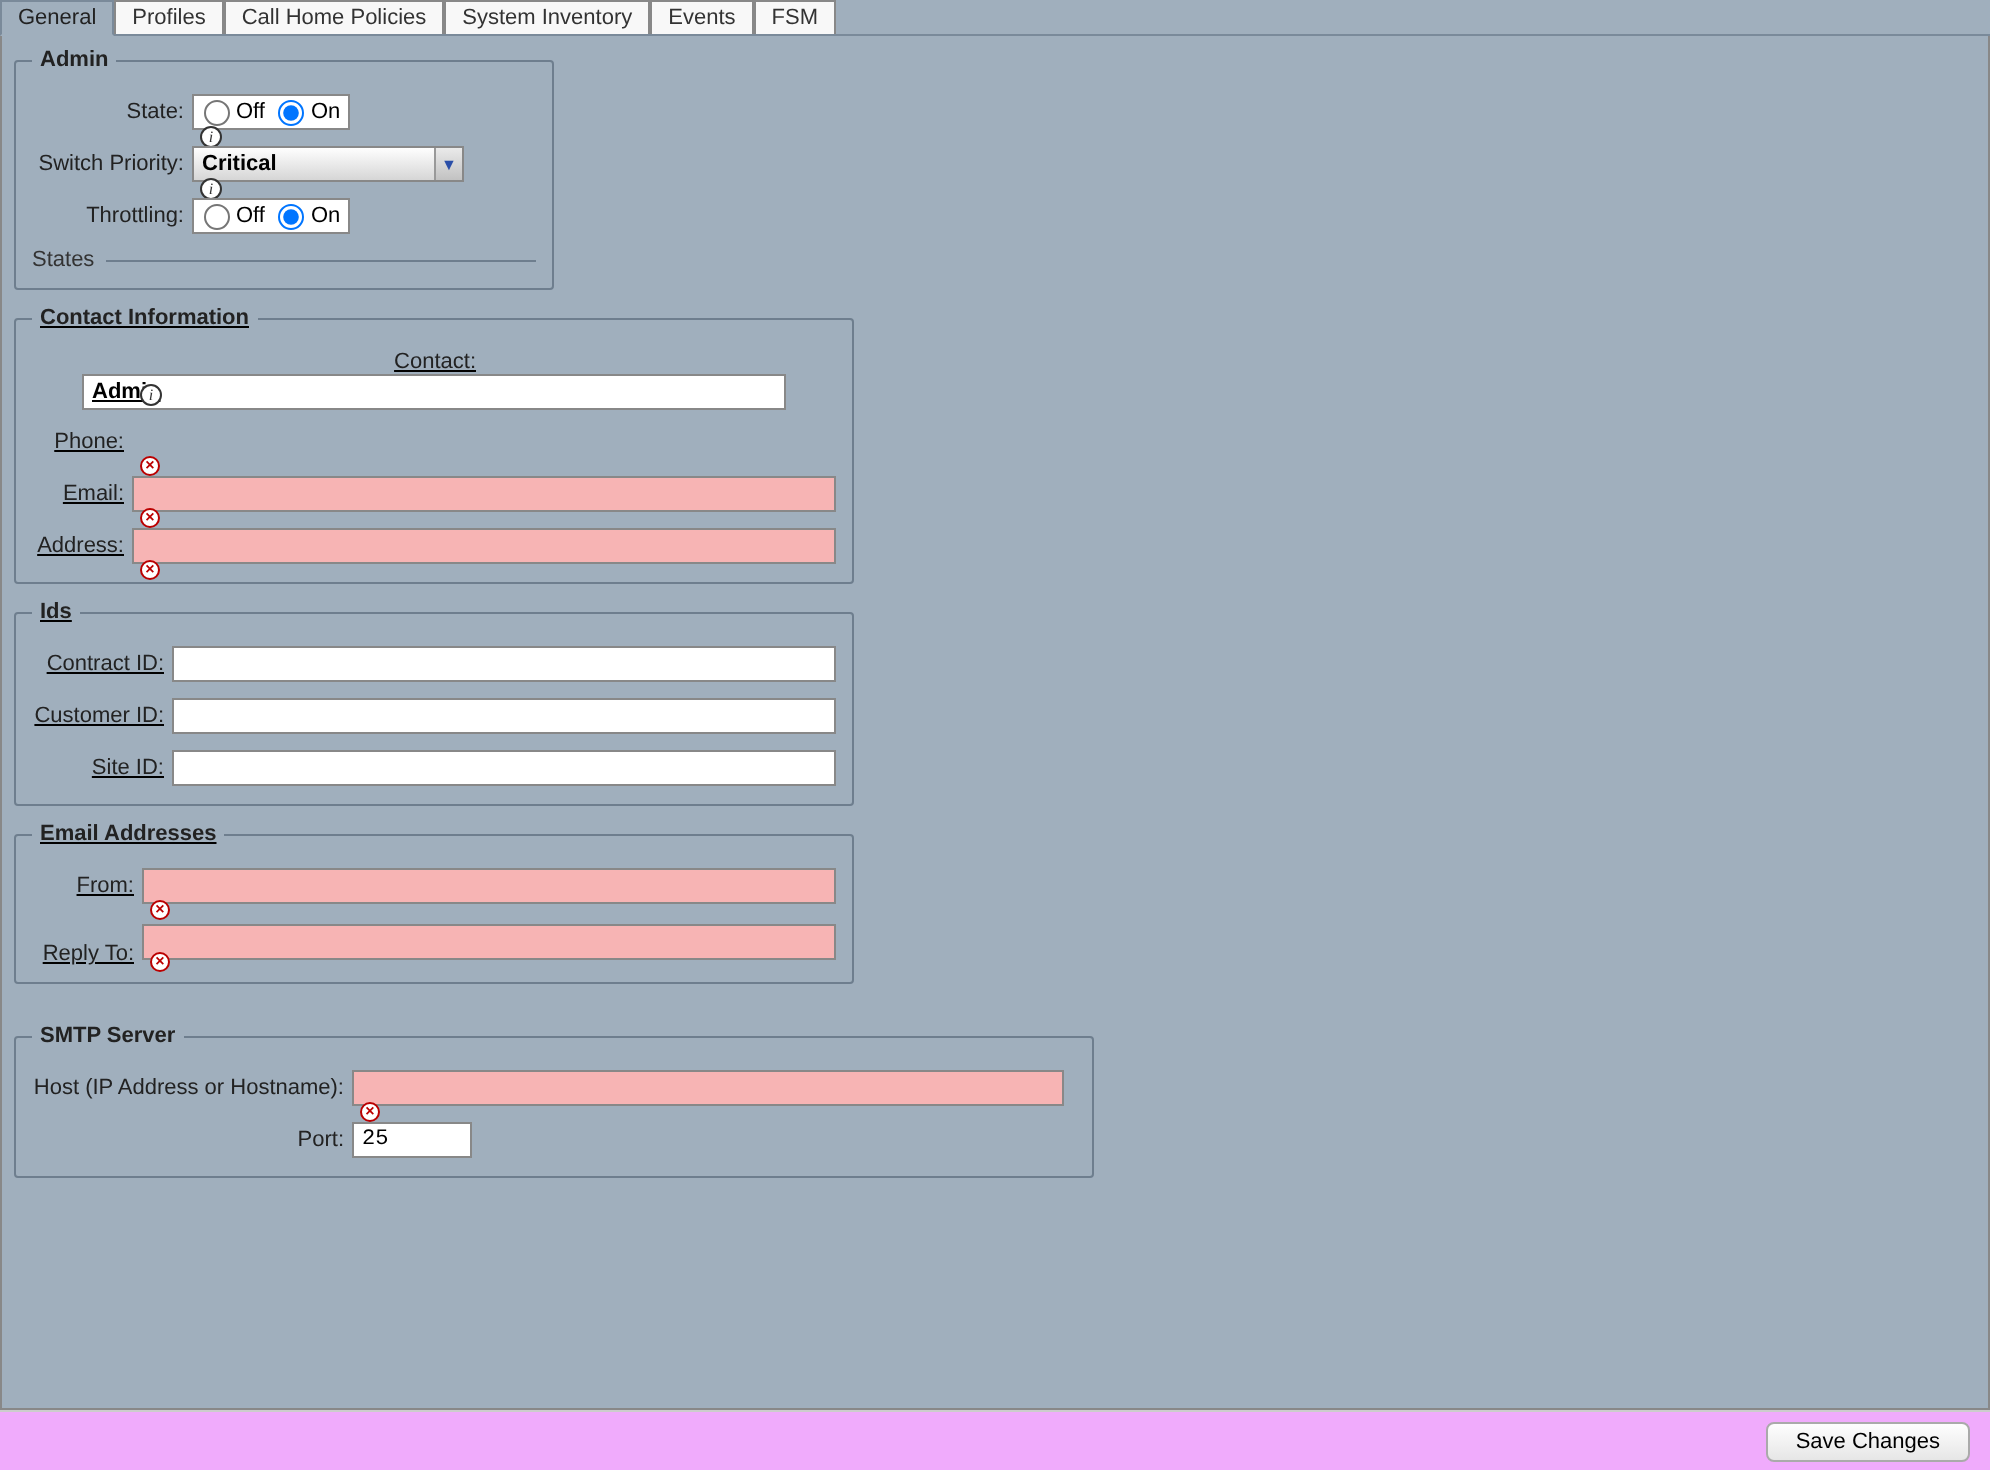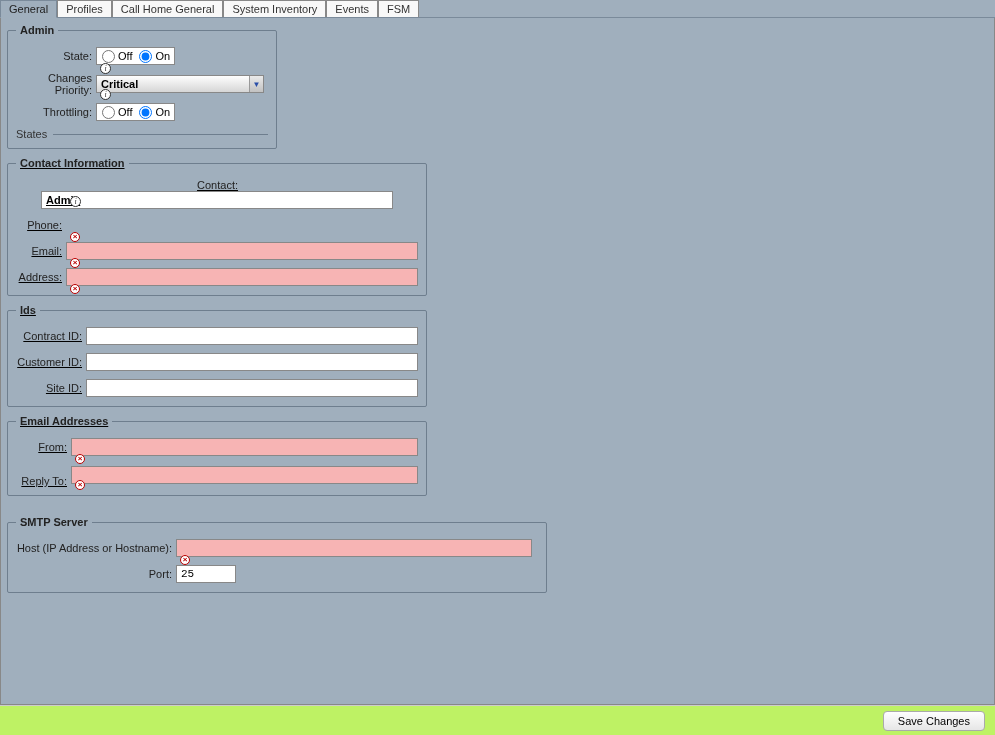--- a/index.html
+++ b/index.html
@@ -57,45 +57,45 @@
   .select-arrow {
     width: 14px; height: 16px; background: linear-gradient(#eaeaea,#c2c2c2); border-left: 1px solid #999;
     display: flex; align-items: center; justify-content: center; color: #2a4ea8; font-size: 8px;
   }
 
   .section-divider { display: flex; align-items: center; margin-top: 2px; }
   .section-divider .div-label { color: #333; margin-right: 6px; }
   .section-divider .div-line { flex:1; border-top: 1px solid #6e7e8e; }
 
   .footer {
-    height: 30px; background: #bef264; border-top: 1px solid #ccc; display: flex; justify-content: flex-end; align-items: center; padding-right: 10px;
+    height: 30px; background: #f0abfc; border-top: 1px solid #ccc; display: flex; justify-content: flex-end; align-items: center; padding-right: 10px;
   }
   .btn {
     border: 1px solid #aaa; border-radius: 4px; background: linear-gradient(#fefefe,#e6e6e6);
     padding: 3px 14px; font-size: 11px; cursor: pointer;
   }
 
   .w80 { width: 80px; }
-  .w168 { width: 168px; }
+  .w168 { width: 136px; }
   .w180 { width: 180px; }
   .w352 { width: 352px; }
   .w356 { width: 356px; }
   .w60 { width: 60px; font-family: Liberation Mono, monospace; }
 
   .admin-fs { width: 270px; }
   .contact-fs, .ids-fs, .email-fs { width: 384px; text-decoration: underline; }
   .smtp-fs { width: 540px; margin-top: 20px; }
 </style>
 </head>
 <body>
 
 <div class="tabs">
   <div class="tab active">General</div>
   <div class="tab inactive">Profiles</div>
-  <div class="tab inactive">Call Home General</div>
+  <div class="tab inactive">Call Home Policies</div>
   <div class="tab inactive">System Inventory</div>
   <div class="tab inactive">Events</div>
   <div class="tab inactive">FSM</div>
 </div>
 
 <div class="panel-body">
 
   <fieldset class="admin-fs">
     <legend>Admin</legend>
 
@@ -108,21 +108,21 @@
           </label>
         <label class="radio-opt">
             <input type="radio" name="state" checked="" style="">
             <span>On</span>
           </label>
       </span>
       <span class="info-icon" style="left:84px; top:17px;">i</span>
     </div>
 
     <div class="row" style="position:relative;">
-      <span class="lbl w80">Changes Priority:</span>
+      <span class="lbl w80">Switch Priority:</span>
       <span class="select-cell w168">
         <span>Critical</span>
         <span class="select-arrow">▼</span>
       </span>
       <span class="info-icon" style="left:84px; top:17px;">i</span>
     </div>
 
     <div class="row">
       <span class="lbl w80">Throttling:</span>
       <span class="radio-cell">

